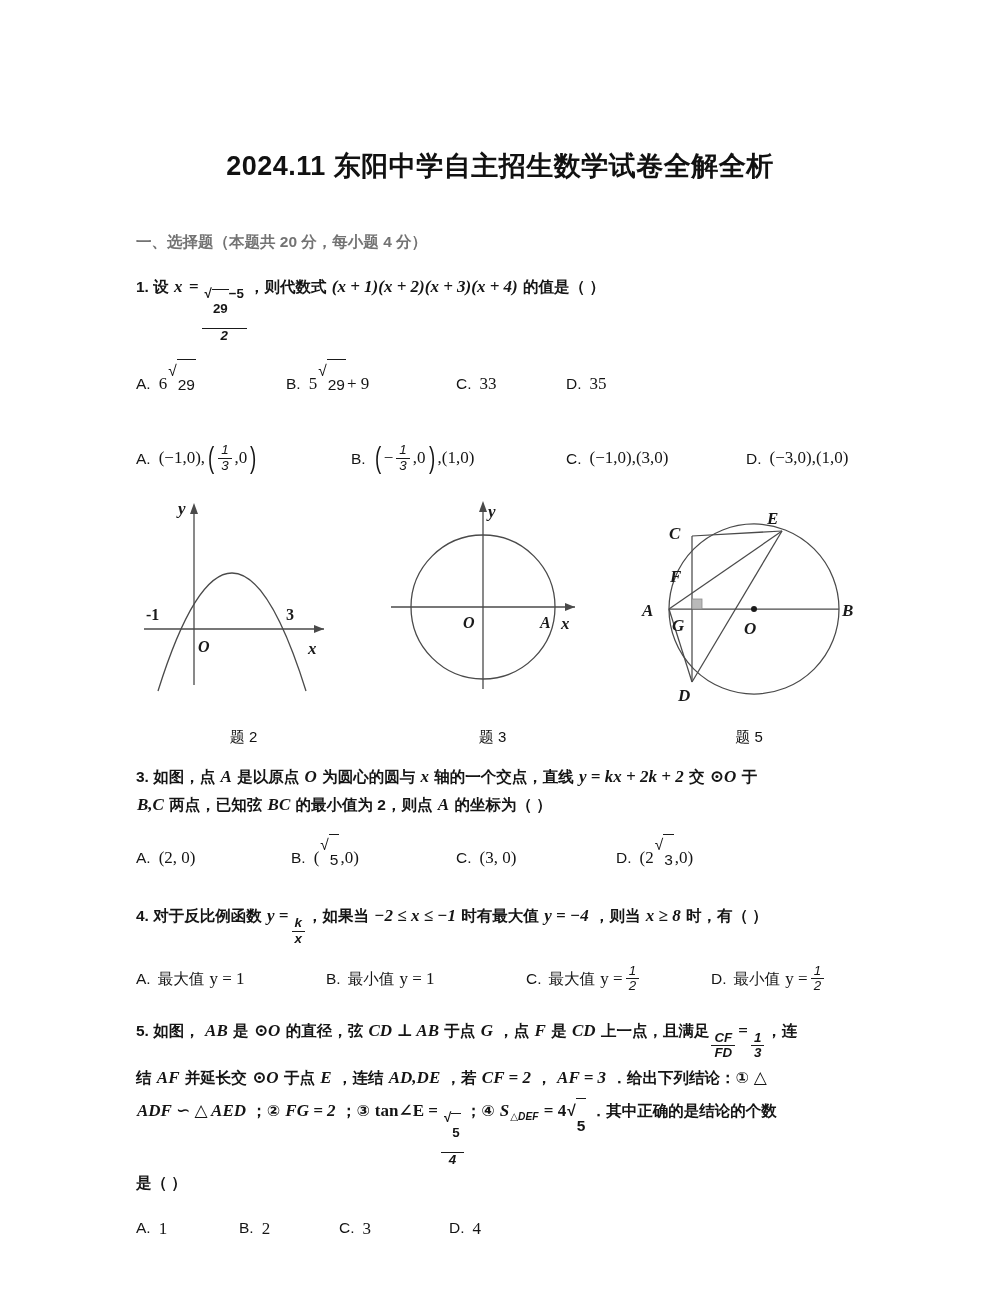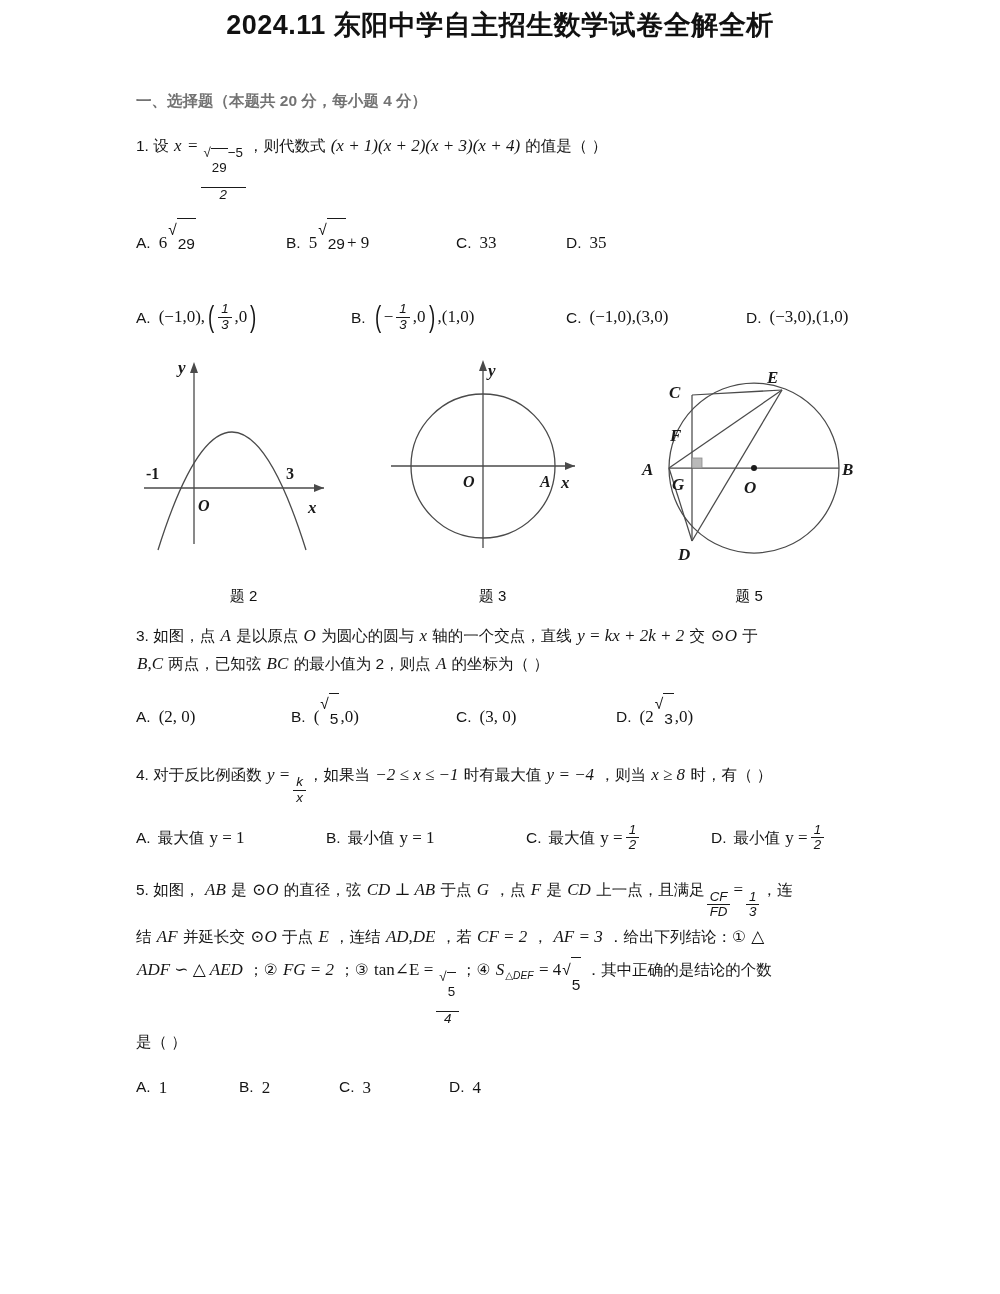--- a/index.html
+++ b/index.html
@@ -24,40 +24,41 @@
   }
 
   
   .doc-title {
     text-align: center;
     font-family: "Liberation Sans", "DejaVu Sans", sans-serif;
     font-size: 27px;
     font-weight: 700;
     letter-spacing: 0.5px;
     color: #111;
-    margin: 7px;
+    padding-top: 148px;
+    margin: 0;
   }
 
   
   .section-head {
     font-family: "Liberation Sans", "DejaVu Sans", sans-serif;
     font-size: 15.5px;
     font-weight: 700;
     color: #737373;
     margin-top: 48px;
   }
 
   
   .q {
     margin-top: 20px;
     font-size: 16px;
     line-height: 1.62;
     color: #151515;
   }
-  .q-stem { font-family: "Liberation Sans", "DejaVu Sans", sans-serif; font-size: 15.5px; }
+  .q-stem { font-family: "Liberation Sans", "DejaVu Sans", sans-serif; font-size: 15.5px; font-weight: bold; }
   .q-opts {
     margin-top: 14px;
     font-family: "Liberation Sans", "DejaVu Sans", sans-serif;
     font-size: 15.5px;
     display: flex;
     align-items: center;
   }
   .opt { display: inline-flex; align-items: center; white-space: nowrap; }
   .opt-lbl { margin-right: 7px; }
 

